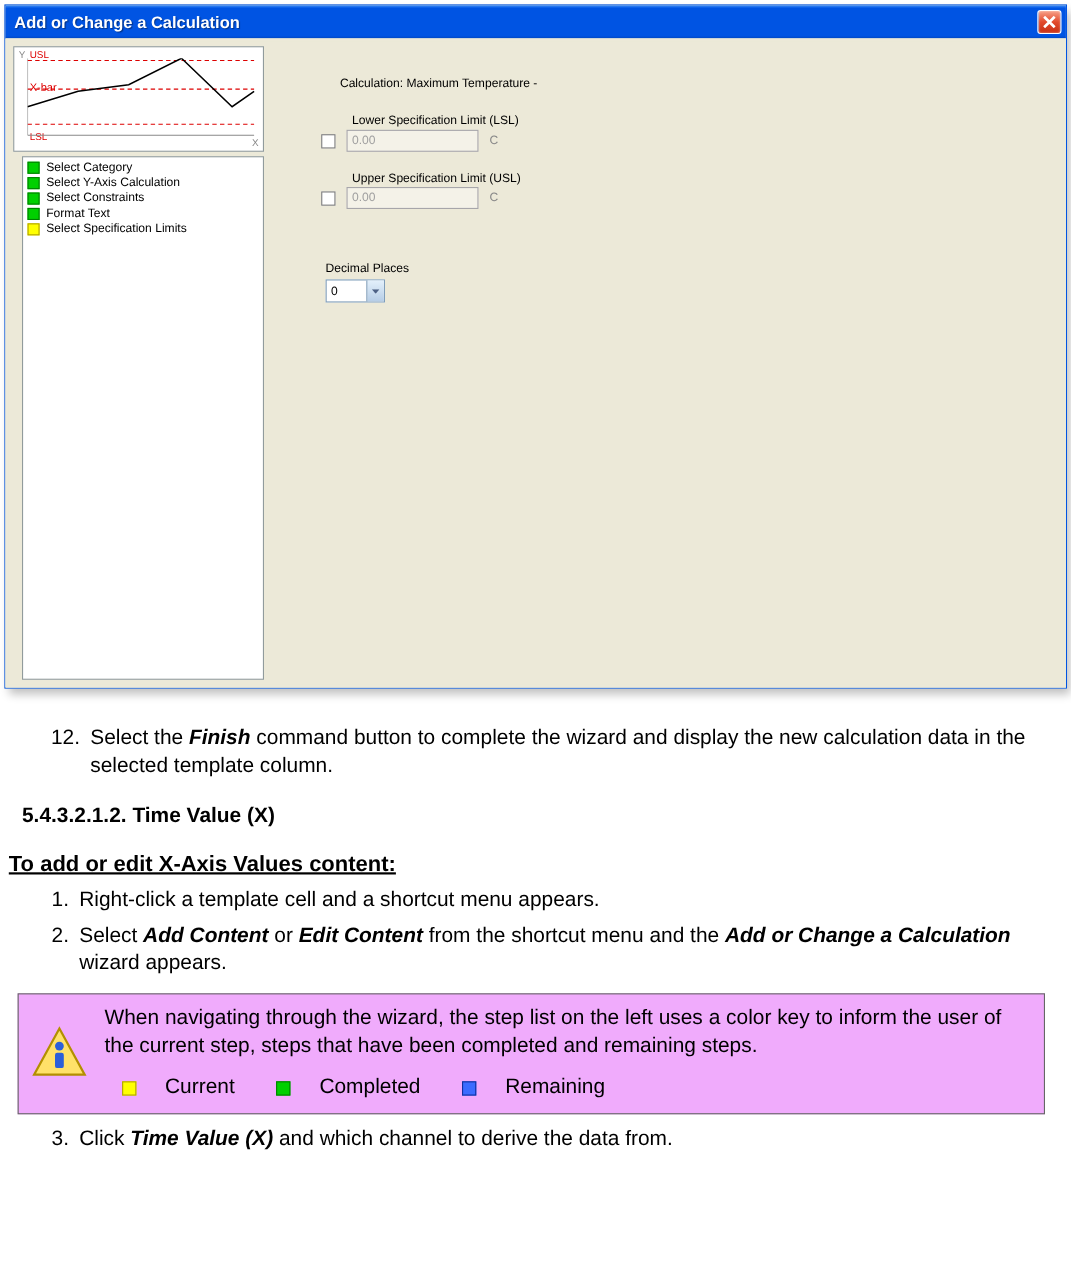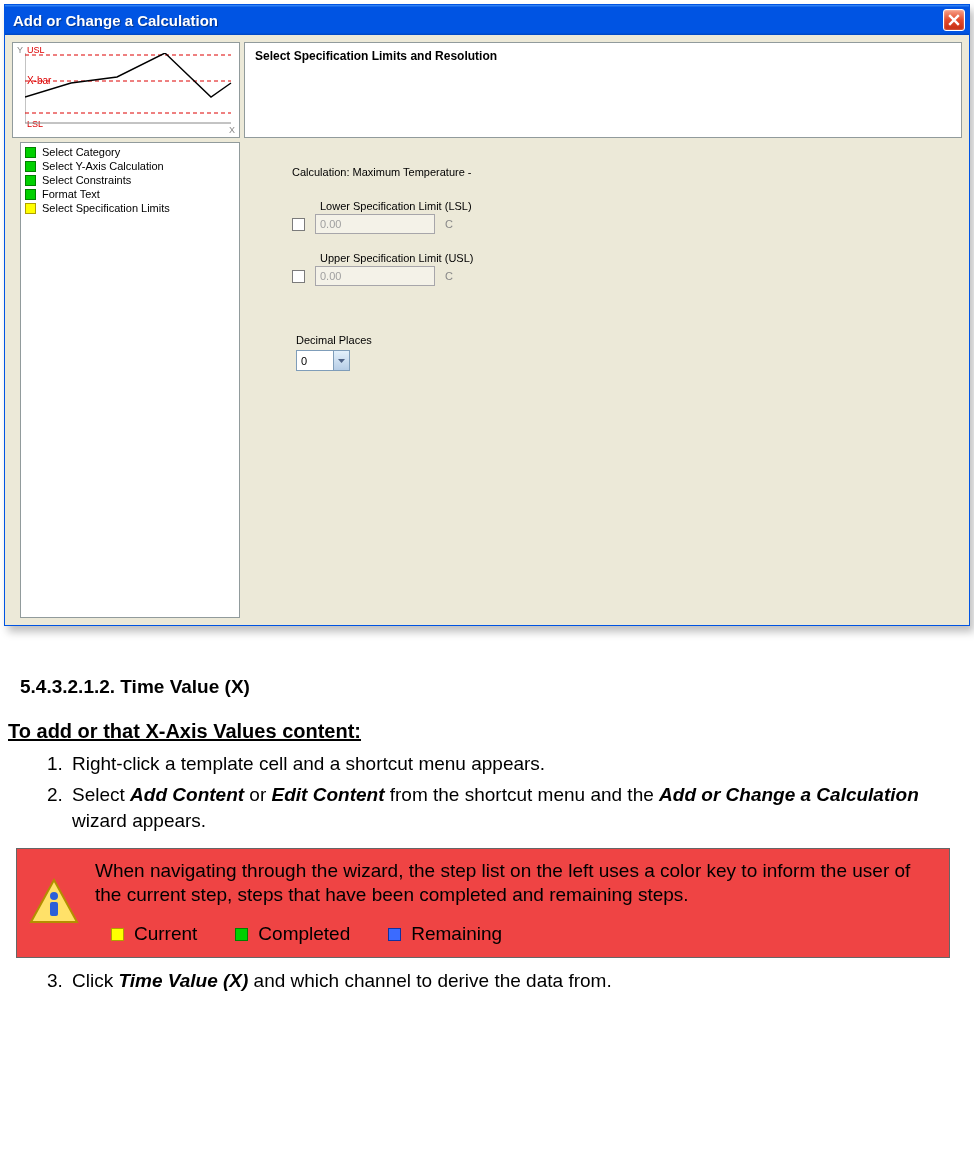--- a/index.html
+++ b/index.html
@@ -103,21 +103,21 @@
     font-size: 12px;
     font-weight: bold;
   }
   .form-area {
     flex: 1;
     font-family: Tahoma, sans-serif;
     font-size: 11px;
     padding: 28px 20px 10px 48px;
   }
   .form-row { margin-bottom: 6px; }
-  .calc-label { margin-bottom: 22px; margin-left: 0; }
+  .calc-label { margin-bottom: 22px; margin-left: 17px; }
   .spec-group { margin-bottom: 18px; }
   .spec-label { margin-left: 28px; margin-bottom: 2px; }
   .spec-input-row { display: flex; align-items: center; gap: 10px; }
   .checkbox {
     width: 13px; height: 13px;
     background: #fff;
     border: 1px solid #7b7b7b;
     display: inline-block;
   }
   .text-input {
@@ -182,36 +182,36 @@
     font-size: 19px;
     line-height: 1.35;
   }
   .doc ol { margin: 4px 0 14px 0; padding-left: 74px; }
   .doc ol.inner { padding-left: 64px; }
   .doc ol li { padding-left: 4px; margin-bottom: 6px; }
   .doc .bi { font-weight: bold; font-style: italic; }
   .section-num { font-weight: bold; margin: 20px 0 18px 16px; }
   .subhead { font-weight: bold; text-decoration: underline; margin: 12px 0 6px 4px; font-size: 20px;}
   .note-box {
-    background: #ef4444;
+    background: #f0abfc;
     border: 1px solid #666;
     margin: 8px 4px 10px 12px;
     padding: 10px 10px 10px 10px;
     display: flex;
     gap: 14px;
     align-items: center;
   }
   .note-icon {
     width: 54px; height: 54px;
     flex-shrink: 0;
     display:flex;align-items:center;justify-content:center;
   }
   .note-text { font-size: 19px; line-height:1.3; }
   .legend { display:flex; gap: 38px; margin-top: 14px; align-items:center; padding-left: 16px;}
-  .legend .item { display:flex; align-items:center; gap:10px; }
+  .legend .item { display:flex; align-items:center; gap:26px; }
   .legend .sq { width:13px; height:13px; }
 </style>
 </head>
 <body>
 
 <div class="dialog">
   <div class="titlebar">
     <span class="title">Add or Change a Calculation</span>
     <div class="close-btn">
       <svg viewBox="0 0 10 10">
@@ -253,23 +253,20 @@
             <span class="sq green"></span>
             <span>Format Text</span>
           </div>
         <div class="step-item">
             <span class="sq yellow"></span>
             <span>Select Specification Limits</span>
           </div>
       </div>
     </div>
     <div class="right-pane">
-      <div class="header-box">
-        <span>Select Specification Limits and Resolution</span>
-      </div>
       <div class="form-area">
         <div class="form-row calc-label">Calculation: Maximum Temperature -</div>
 
         <div class="spec-group">
           <div class="spec-label">Lower Specification Limit (LSL)</div>
           <div class="spec-input-row">
             <span class="checkbox"></span>
             <span class="text-input">
                 <span>0.00</span>
               </span>
@@ -296,24 +293,29 @@
                 <path d="M0 0 L7 0 L3.5 4 Z" fill="#4d6185"></path>
               </svg>
             </span>
         </div>
       </div>
     </div>
   </div>
 </div>
 
 <div class="doc">
+  <ol start="12">
+    <li>
+      <span>Select the </span><span class="bi">Finish</span><span> command button to complete the wizard and display the new calculation data in the selected template column.</span>
+    </li>
+  </ol>
 
   <div class="section-num">5.4.3.2.1.2. Time Value (X)</div>
 
-  <div class="subhead">To add or that X-Axis Values content:</div>
+  <div class="subhead">To add or edit X-Axis Values content:</div>
 
   <ol class="inner">
     <li>Right-click a template cell and a shortcut menu appears.</li>
     <li>
       <span>Select </span><span class="bi">Add Content</span><span> or </span><span class="bi">Edit Content</span><span> from the shortcut menu and the </span><span class="bi">Add or Change a Calculation</span><span> wizard appears.</span>
     </li>
   </ol>
 
   <div class="note-box">
     <div class="note-icon">

